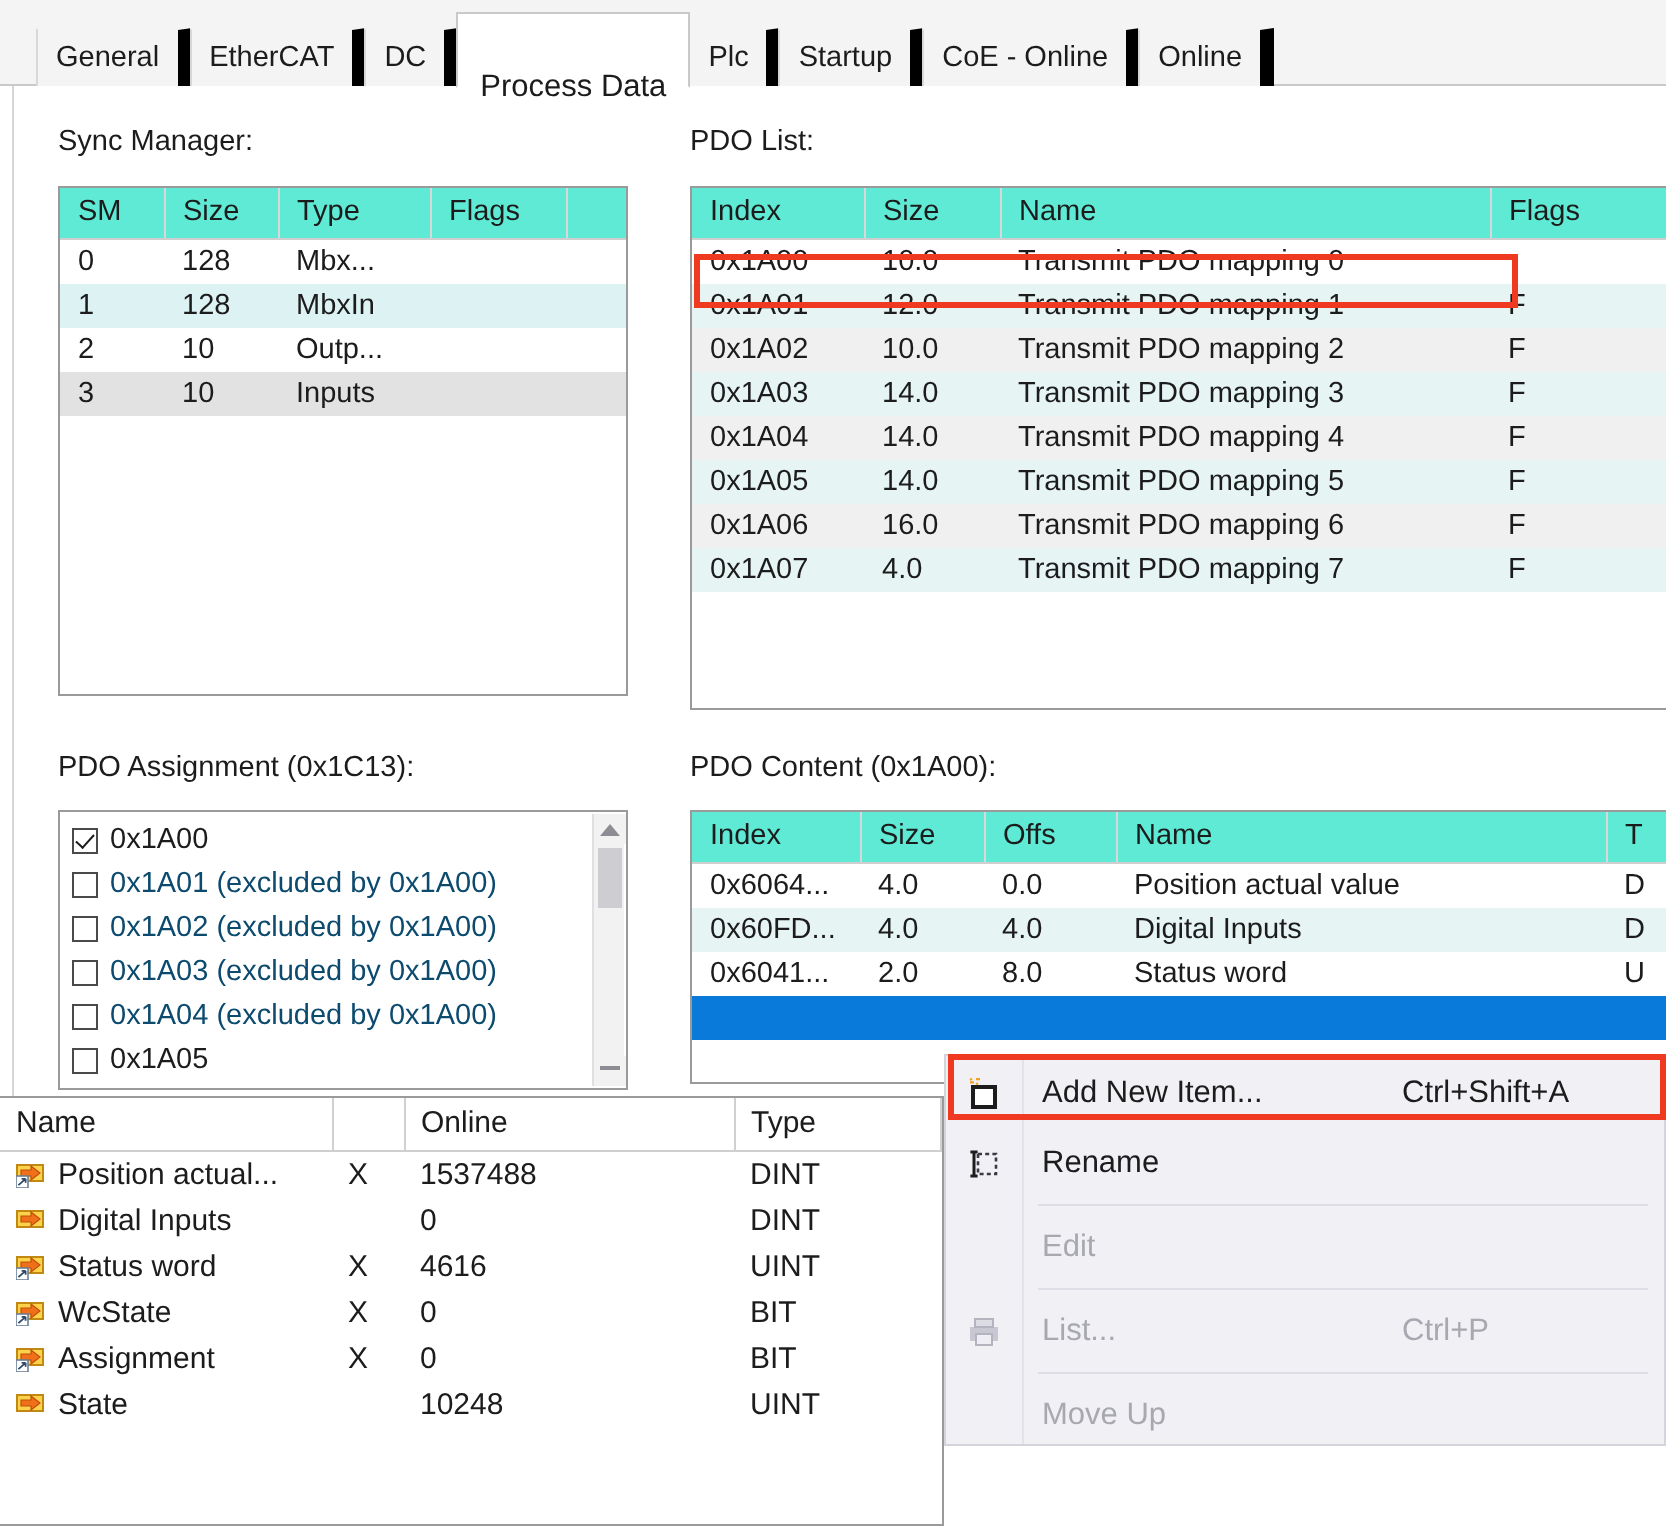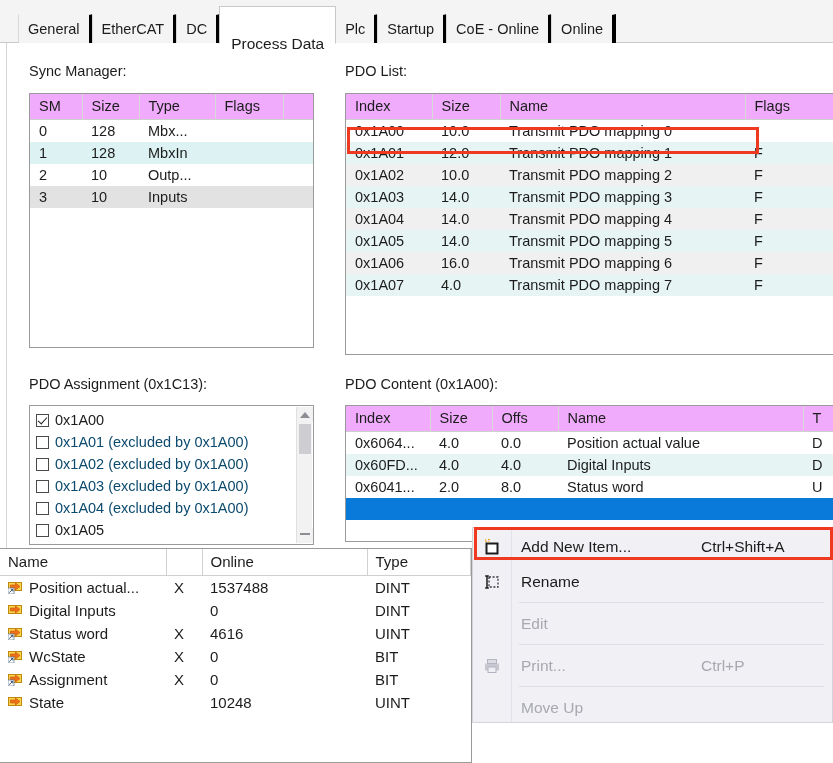--- a/index.html
+++ b/index.html
@@ -18,21 +18,21 @@
     border-bottom:1px solid #c9c9c9;
     box-sizing:border-box;
   }
   .tabstrip-inner { position:absolute; left:18px; top:6px; display:flex; align-items:flex-end; height:37px; }
   .tab {
     height:29px; line-height:29px;
     padding:0 9px;
     font-size:14.5px; color:#1c1c1c;
     background:#f4f4f4;
     border-left:1px solid #d8d8d8;
-    border-right:4px solid #000000;
+    border-right:7px solid #000000;
     border-top:1px solid transparent;
     box-sizing:border-box;
     white-space:nowrap;
     margin-right:-1px;
     align-self:flex-end;
   }
   .tab.active {
     background:#ffffff;
     height:37px; line-height:37px;
     font-size:15.5px;
@@ -57,21 +57,21 @@
     background:#ffffff;
     box-sizing:border-box;
     overflow:hidden;
   }
   table.lv { border-collapse:collapse; width:100%; table-layout:fixed; }
   table.lv th {
     font-weight:normal;
     font-size:14.5px; color:#1c1c1c;
     text-align:left;
     padding:4px 0 5px 9px;
-    background:#f0abfc;
+    background:#5eead4;
     border-bottom:1px solid #cfcfcf;
     border-right:1px solid #d8d8d8;
     white-space:nowrap;
     box-sizing:border-box;
   }
   table.lv th.last { border-right:none; }
   table.lv td {
     font-size:14.5px; color:#1c1c1c;
     padding:3px 0 3px 9px;
     white-space:nowrap;
@@ -535,21 +535,21 @@
           <span class="mi-label">Edit</span>
           <span class="mi-acc"></span>
         </div>
         <div class="mi-sep"></div>
         <div class="mi disabled">
           <span class="mi-icon"><svg viewBox="0 0 18 18" width="18" height="18">
               <rect x="2" y="6.5" width="14" height="7" fill="#c8c8d2"></rect>
               <rect x="4.5" y="2.5" width="9" height="4" fill="#dcdce4" stroke="#b4b4c0"></rect>
               <rect x="5" y="10" width="8" height="5.5" fill="#eeeef4" stroke="#b4b4c0"></rect>
             </svg></span>
-          <span class="mi-label">Print...</span>
+          <span class="mi-label">List...</span>
           <span class="mi-acc">Ctrl+P</span>
         </div>
         <div class="mi-sep"></div>
         <div class="mi disabled">
           <span class="mi-label">Move Up</span>
           <span class="mi-acc"></span>
         </div>
         <div class="mi disabled">
           <span class="mi-acc"></span>
         </div>

